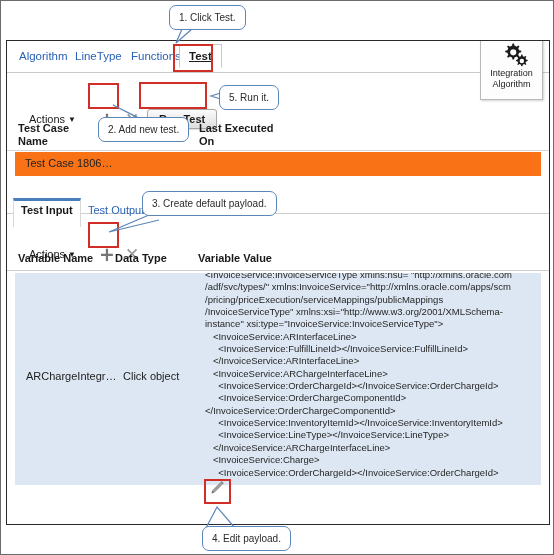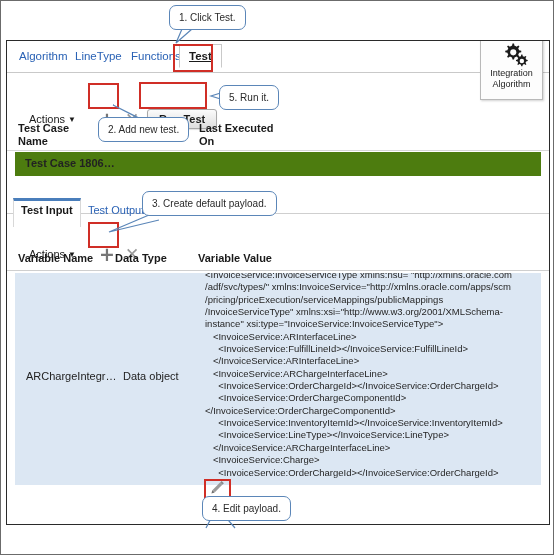--- a/index.html
+++ b/index.html
@@ -151,23 +151,22 @@
     font-weight: bold;
     color: #1a1a1a;
     line-height: 13px;
   }
   .tc-row {
     position: absolute;
     left: 8px;
     top: 110px;
     right: 8px;
     height: 24px;
-    background: #4d7c0f;
+    background: #f97316;
     border-top: 1px solid #ffffff;
-    font-weight: bold;
   }
   .tc-row .cell {
     position: absolute;
     left: 10px;
     top: 5px;
     font-size: 11px;
     color: #222;
   }
   
   .subtabstrip {
@@ -350,21 +349,21 @@
     </div>
 
     <div class="var-header">
       <div class="col" style="left:11px;">Variable Name</div>
       <div class="col" style="left:108px;">Data Type</div>
       <div class="col" style="left:191px;">Variable Value</div>
     </div>
 
     <div id="var-row">
       <div id="var-name">ARChargeIntegr…</div>
-      <div id="var-type">Data object</div>
+      <div id="var-type">Click object</div>
       <div id="var-value">&lt;InvoiceService:InvoiceServiceType xmlns:nsu= "http://xmlns.oracle.com
 /adf/svc/types/" xmlns:InvoiceService="http://xmlns.oracle.com/apps/scm
 /pricing/priceExecution/serviceMappings/publicMappings
 /InvoiceServiceType" xmlns:xsi="http://www.w3.org/2001/XMLSchema-
 instance" xsi:type="InvoiceService:InvoiceServiceType"&gt;
    &lt;InvoiceService:ARInterfaceLine&gt;
      &lt;InvoiceService:FulfillLineId&gt;&lt;/InvoiceService:FulfillLineId&gt;
    &lt;/InvoiceService:ARInterfaceLine&gt;
    &lt;InvoiceService:ARChargeInterfaceLine&gt;
      &lt;InvoiceService:OrderChargeId&gt;&lt;/InvoiceService:OrderChargeId&gt;
@@ -407,17 +406,17 @@
 
     <polyline points="205,527 216,506 234,527" fill="none" stroke="#5b86b8" stroke-width="1.2"></polyline>
   </svg>
 
   <div class="callout" style="left:168px; top:4px;">1. Click Test.</div>
 
   <div class="callout" style="left:97px; top:116px;">2. Add new test.</div>
 
   <div class="callout" style="left:141px; top:190px;">3. Create default payload.</div>
 
-  <div class="callout" style="left:201px; top:495px;">4. Edit payload.</div>
+  <div class="callout" style="left:201px; top:525px;">4. Edit payload.</div>
 
   <div class="callout" style="left:218px; top:84px;">5. Run it.</div>
 
 </div>
 
 </body></html>

